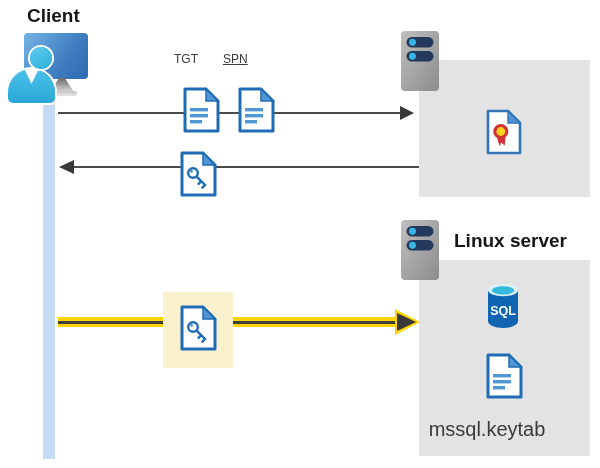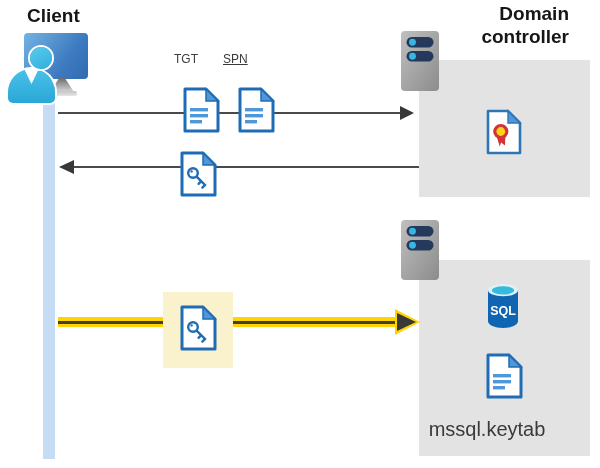--- a/index.html
+++ b/index.html
@@ -1,19 +1,19 @@
 <!DOCTYPE html>
 <html><head>
 <meta charset="utf-8">
 <style>
   * { margin: 0; padding: 0; box-sizing: border-box; }
   body { background: #fff; font-family: "Liberation Sans", sans-serif; }
   .canvas { position: relative; width: 600px; height: 468px; background: #ffffff; overflow: hidden; }
   .abs { position: absolute; }
-  .node-label { font-weight: 700; font-size: 19px; line-height: 23px; color: #161616; text-align: right; }
+  .node-label { font-weight: 700; font-size: 19px; line-height: 23px; color: #161616; }
   .ticket-label { font-size: 12px; color: #3a3a3a; }
   .panel { background: #e3e3e3; }
   .line { background: #4a4a4a; height: 2px; }
   .arrowhead-right { width: 0; height: 0; border-top: 7px solid transparent; border-bottom: 7px solid transparent; border-left: 14px solid #383838; }
   .arrowhead-left { width: 0; height: 0; border-top: 7px solid transparent; border-bottom: 7px solid transparent; border-right: 15px solid #383838; }
   .yellow-band { background: #ffd400; height: 10px; }
   .yellow-core { background: #3f3f3f; height: 3px; }
   .yellow-head-outer { width: 0; height: 0; border-top: 13px solid transparent; border-bottom: 13px solid transparent; border-left: 25px solid #ffd400; }
   .yellow-head-inner { width: 0; height: 0; border-top: 9px solid transparent; border-bottom: 9px solid transparent; border-left: 19px solid #383838; }
   .highlight-box { background: #faf2cc; }
@@ -132,18 +132,18 @@
 
   <svg class="abs" style="left:484px; top:353px;" width="40" height="46" viewBox="0 0 40 46">
     <path d="M4 2 L25 2 L37 14 L37 44 L4 44 Z" fill="#ffffff" stroke="#1f6cb5" stroke-width="3" stroke-linejoin="round"></path>
     <path d="M25 2 L25 14 L37 14 Z" fill="#4f97d7" stroke="#1f6cb5" stroke-width="1.5"></path>
     <rect x="9" y="21" width="18" height="3.4" fill="#4f97d7"></rect>
     <rect x="9" y="27" width="18" height="3.4" fill="#4f97d7"></rect>
     <rect x="9" y="33" width="12" height="3.4" fill="#4f97d7"></rect>
   </svg>
 
   <div class="abs node-label" style="left:27px; top:4px;">Client</div>
-  <div class="abs node-label" style="left:454px; top:2px; width:115px;">Domain controller</div>
+  <div class="abs node-label" style="left:454px; top:229px; width:140px;">Linux server</div>
   <div class="abs ticket-label" style="left:174px; top:52px;">TGT</div>
   <div class="abs ticket-label" style="left:223px; top:52px;text-decoration:underline;">SPN</div>
   <div class="abs keytab-label" style="left:419px; top:418px; width:136px;">mssql.keytab</div>
 
 </div>
 
 </body></html>

